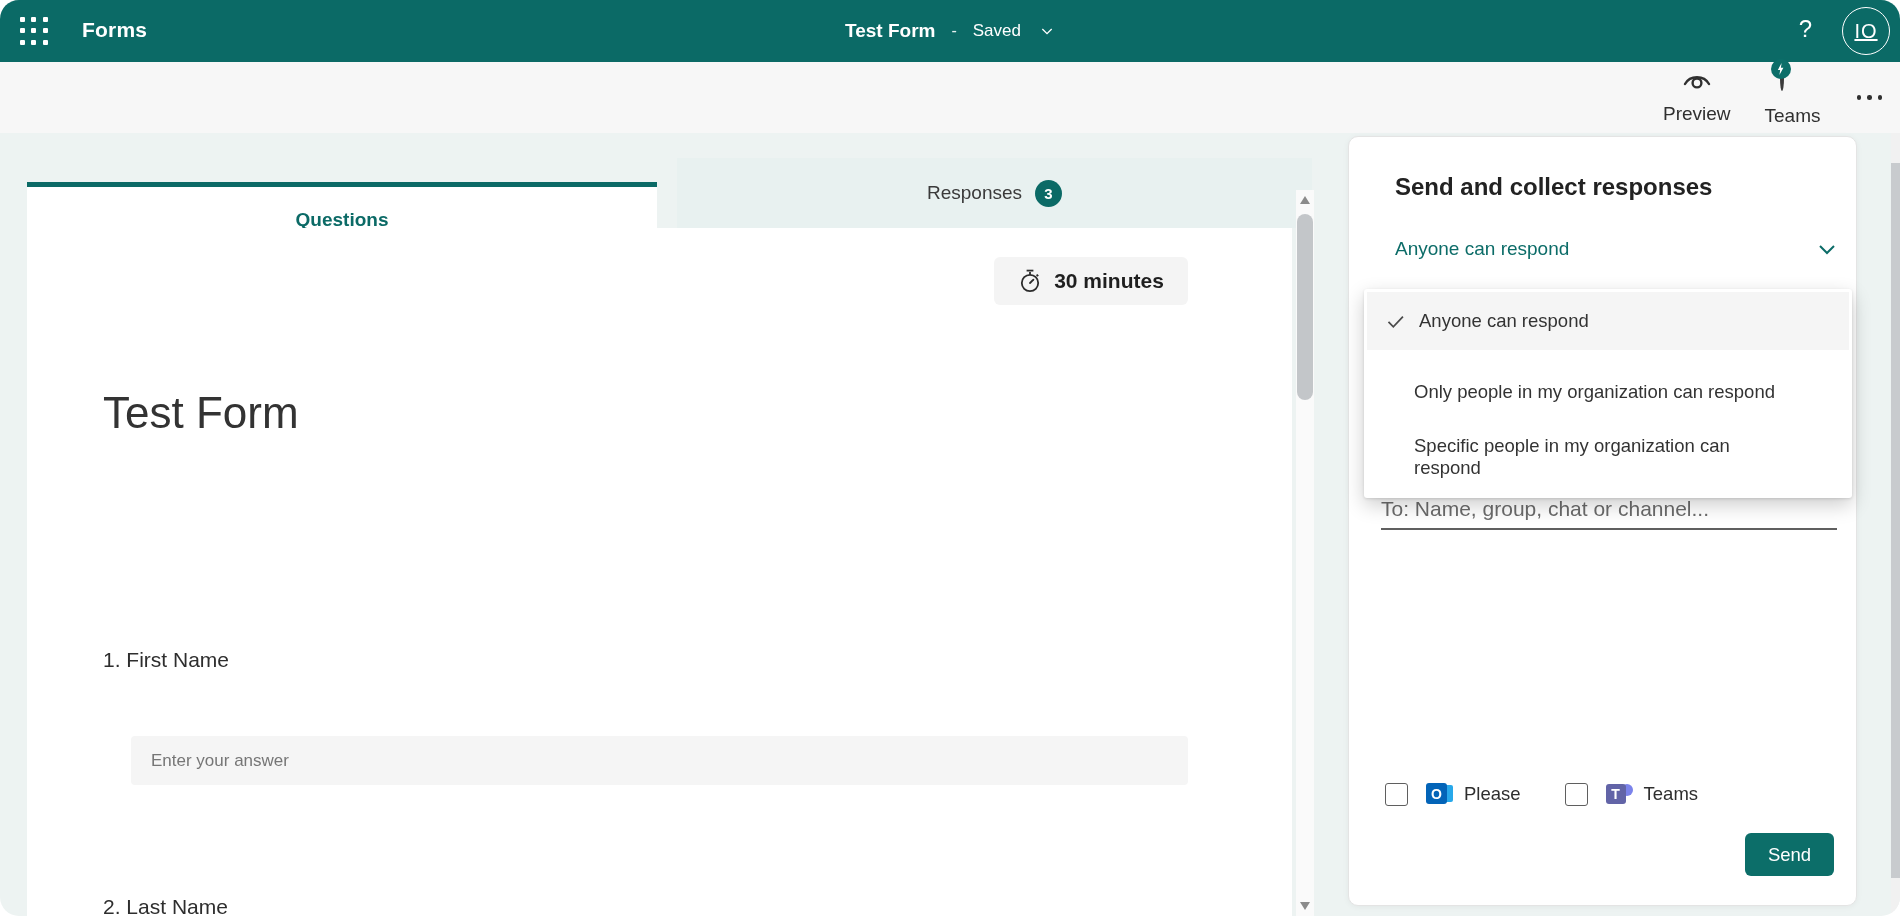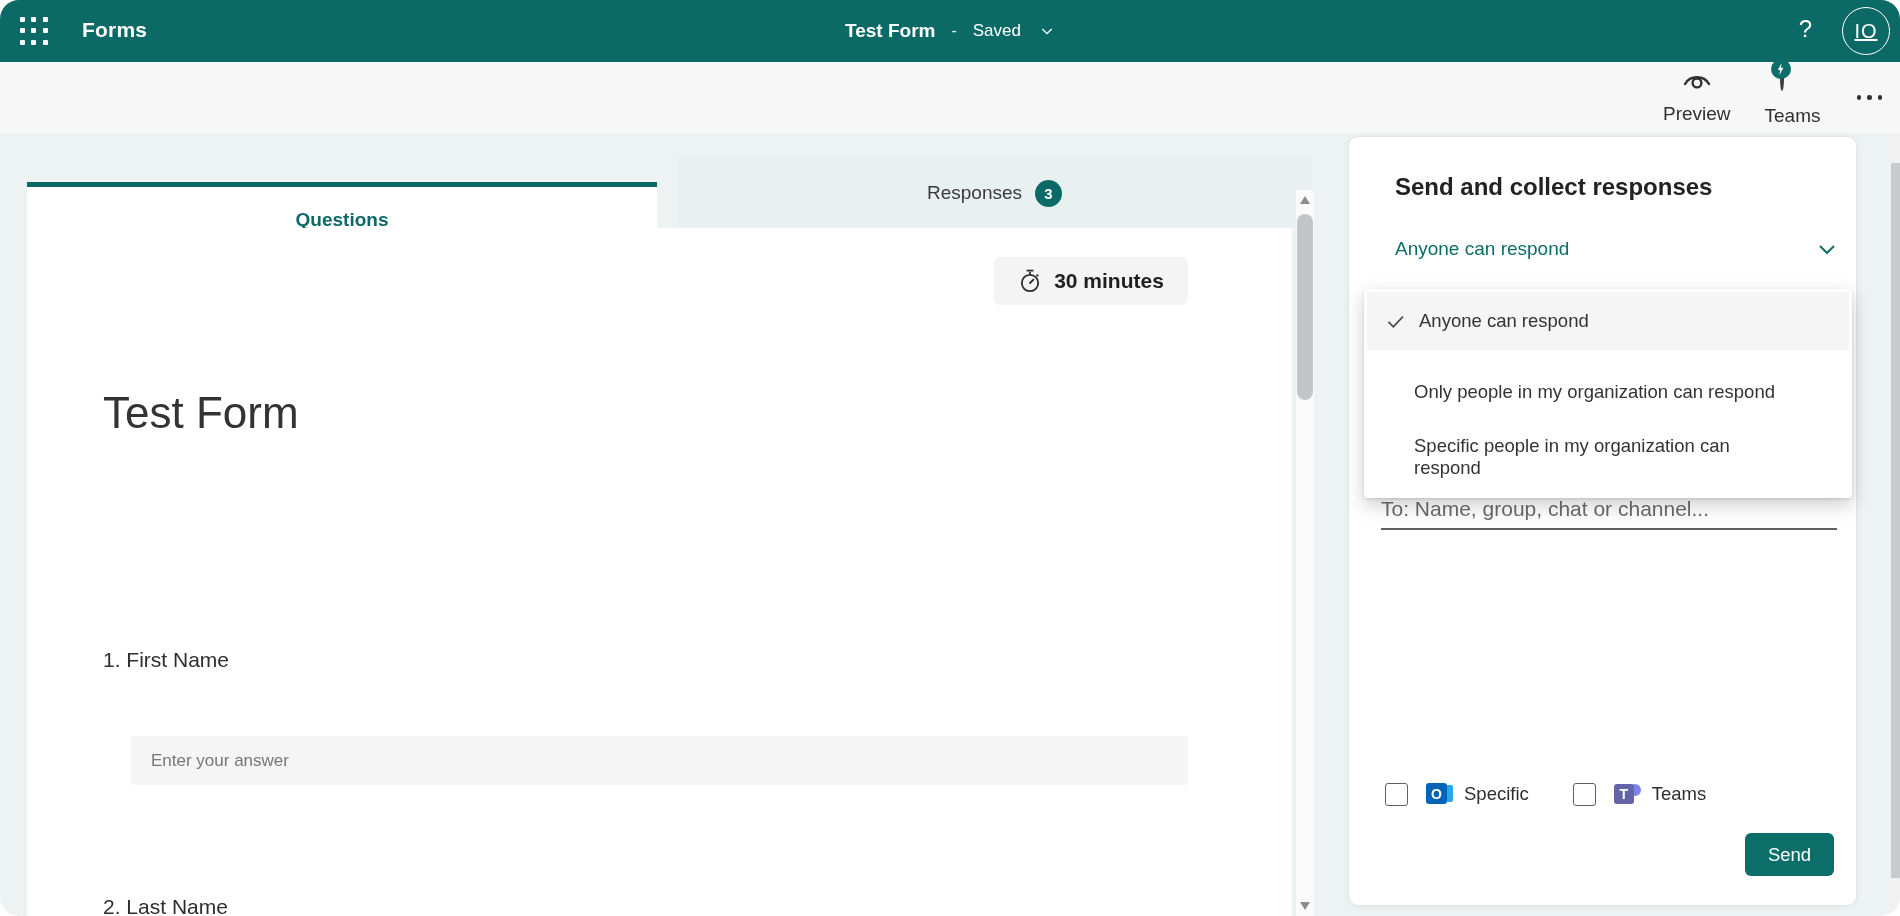--- a/index.html
+++ b/index.html
@@ -238,21 +238,21 @@
     </div>
 
 
     <div class="send-options">
       <div class="send-opt">
         <div class="checkbox"></div>
         <div class="outlook-ico opt-ico">
           <span class="outlook-back"></span>
           <span class="outlook-front">O</span>
         </div>
-        <span class="opt-label">Specific</span>
+        <span class="opt-label">Please</span>
       </div>
       <div class="send-opt">
         <div class="checkbox"></div>
         <div class="teams-ico opt-ico">
           <span class="teams-back"></span>
           <span class="teams-front">T</span>
         </div>
         <span class="opt-label">Teams</span>
       </div>
     </div>

